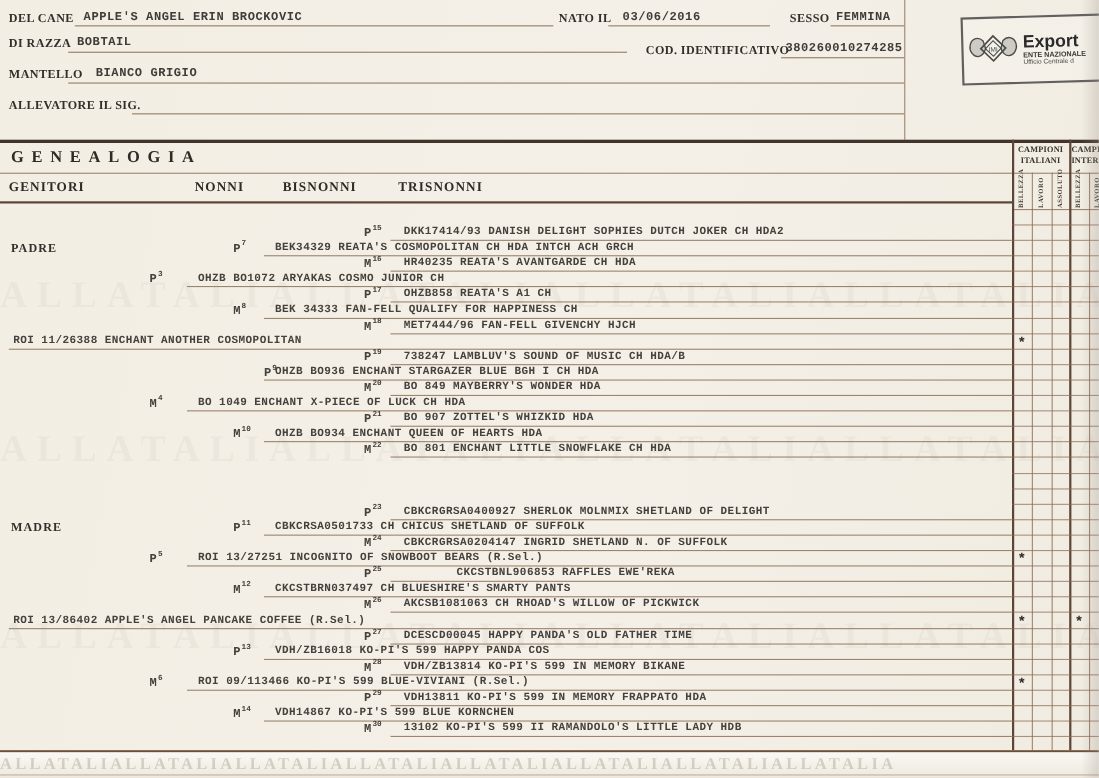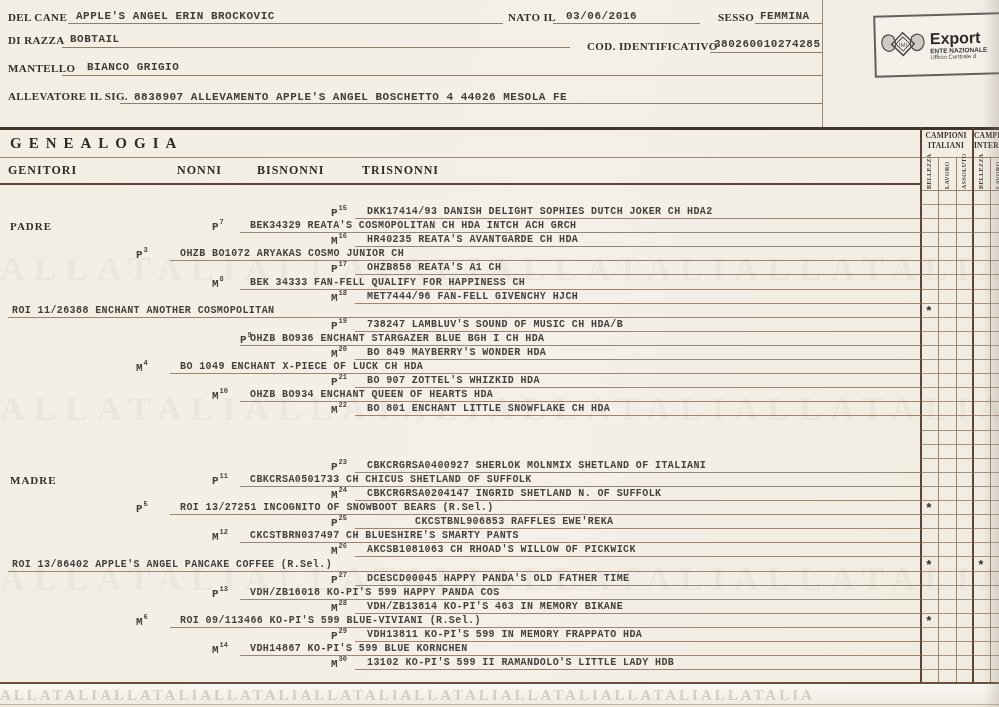--- a/index.html
+++ b/index.html
@@ -78,21 +78,20 @@
 
   <span class="flabel" style="left:587px;top:40px;">COD. IDENTIFICATIVO</span>
   <span class="fvalue" style="left:714px;top:38px;">380260010274285</span>
   <div class="funderline" style="left:710px;top:52px;width:112px;"></div>
 
   <span class="flabel" style="left:8px;top:62px;">MANTELLO</span>
   <span class="fvalue" style="left:87px;top:61px;">BIANCO GRIGIO</span>
   <div class="funderline" style="left:62px;top:75px;width:760px;"></div>
 
   <span class="flabel" style="left:8px;top:90px;">ALLEVATORE IL SIG.</span>
-  <span class="fvalue" style="left:134px;top:91px;">8838907 ALLEVAMENTO APPLE'S ANGEL BOSCHETTO 4 44026 MESOLA FE</span>
   <div class="funderline" style="left:120px;top:103px;width:702px;"></div>
 
   <div class="vline" style="left:822px;top:0;height:127px;"></div>
 
   <div class="stamp">
     <svg width="46" height="36" viewBox="0 0 46 36">
       <g stroke="#4a4a4a" fill="rgba(90,90,90,0.25)" stroke-width="1.2">
         <path d="M14,9 C9,4 3,7 2,13 C1,18 5,23 9,23 C12,23 15,20 16,16 Z"></path>
         <path d="M32,9 C37,4 43,7 44,13 C45,18 41,23 37,23 C34,23 31,20 30,16 Z"></path>
         <rect x="15" y="8" width="16" height="16" transform="rotate(45 23 16)" fill="none" stroke-width="1.5"></rect>
@@ -177,21 +176,21 @@
       <div class="ped-label" style="left: 331px; top: 374.2px;">P<sup>21</sup></div>
       <div class="ped-text" style="left: 367px; top: 375.2px;">BO 907 ZOTTEL'S WHIZKID HDA</div>
       <div class="ped-line" style="left: 240px; top: 401.3px; width: 680px;"></div>
       <div class="ped-label" style="left: 212px; top: 388.3px;">M<sup>10</sup></div>
       <div class="ped-text" style="left: 250px; top: 389.3px;">OHZB BO934 ENCHANT QUEEN OF HEARTS HDA</div>
       <div class="ped-line" style="left: 355px; top: 415.4px; width: 565px;"></div>
       <div class="ped-label" style="left: 331px; top: 402.4px;">M<sup>22</sup></div>
       <div class="ped-text" style="left: 367px; top: 403.4px;">BO 801 ENCHANT LITTLE SNOWFLAKE CH HDA</div>
       <div class="ped-line" style="left: 355px; top: 471.8px; width: 565px;"></div>
       <div class="ped-label" style="left: 331px; top: 458.8px;">P<sup>23</sup></div>
-      <div class="ped-text" style="left: 367px; top: 459.8px;">CBKCRGRSA0400927 SHERLOK MOLNMIX SHETLAND OF ITALIANI</div>
+      <div class="ped-text" style="left: 367px; top: 459.8px;">CBKCRGRSA0400927 SHERLOK MOLNMIX SHETLAND OF DELIGHT</div>
       <div class="ped-line" style="left: 240px; top: 485.9px; width: 680px;"></div>
       <div class="ped-label" style="left: 212px; top: 472.9px;">P<sup>11</sup></div>
       <div class="ped-text" style="left: 250px; top: 473.9px;">CBKCRSA0501733 CH CHICUS SHETLAND OF SUFFOLK</div>
       <div class="ped-line" style="left: 355px; top: 500px; width: 565px;"></div>
       <div class="ped-label" style="left: 331px; top: 487px;">M<sup>24</sup></div>
       <div class="ped-text" style="left: 367px; top: 488px;">CBKCRGRSA0204147 INGRID SHETLAND N. OF SUFFOLK</div>
       <div class="ped-line" style="left: 170px; top: 514.1px; width: 750px;"></div>
       <div class="ped-label" style="left: 136px; top: 501.1px;">P<sup>5</sup></div>
       <div class="ped-text" style="left: 180px; top: 502.1px;">ROI 13/27251 INCOGNITO OF SNOWBOOT BEARS (R.Sel.)</div>
       <div class="champ-star" style="left: 922px; top: 501.1px;">*</div>
@@ -209,21 +208,21 @@
       <div class="champ-star" style="left: 922px; top: 557.5px;">*</div>
       <div class="champ-star" style="left: 974px; top: 557.5px;">*</div>
       <div class="ped-line" style="left: 355px; top: 584.6px; width: 565px;"></div>
       <div class="ped-label" style="left: 331px; top: 571.6px;">P<sup>27</sup></div>
       <div class="ped-text" style="left: 367px; top: 572.6px; text-align: right;">DCESCD00045 HAPPY PANDA'S OLD FATHER TIME</div>
       <div class="ped-line" style="left: 240px; top: 598.7px; width: 680px;"></div>
       <div class="ped-label" style="left: 212px; top: 585.7px;">P<sup>13</sup></div>
       <div class="ped-text" style="left: 250px; top: 586.7px;">VDH/ZB16018 KO-PI'S 599 HAPPY PANDA COS</div>
       <div class="ped-line" style="left: 355px; top: 612.8px; width: 565px;"></div>
       <div class="ped-label" style="left: 331px; top: 599.8px;">M<sup>28</sup></div>
-      <div class="ped-text" style="left: 367px; top: 600.8px;">VDH/ZB13814 KO-PI'S 463 IN MEMORY BIKANE</div>
+      <div class="ped-text" style="left: 367px; top: 600.8px;">VDH/ZB13814 KO-PI'S 599 IN MEMORY BIKANE</div>
       <div class="ped-line" style="left: 170px; top: 626.9px; width: 750px;"></div>
       <div class="ped-label" style="left: 136px; top: 613.9px;">M<sup>6</sup></div>
       <div class="ped-text" style="left: 180px; top: 614.9px;">ROI 09/113466 KO-PI'S 599 BLUE-VIVIANI (R.Sel.)</div>
       <div class="champ-star" style="left: 922px; top: 613.9px;">*</div>
       <div class="ped-line" style="left: 355px; top: 641px; width: 565px;"></div>
       <div class="ped-label" style="left: 331px; top: 628px;">P<sup>29</sup></div>
       <div class="ped-text" style="left: 367px; top: 629px;">VDH13811 KO-PI'S 599 IN MEMORY FRAPPATO HDA</div>
       <div class="ped-line" style="left: 240px; top: 655.1px; width: 680px;"></div>
       <div class="ped-label" style="left: 212px; top: 642.1px;">M<sup>14</sup></div>
       <div class="ped-text" style="left: 250px; top: 643.1px;">VDH14867 KO-PI'S 599 BLUE KORNCHEN</div>

